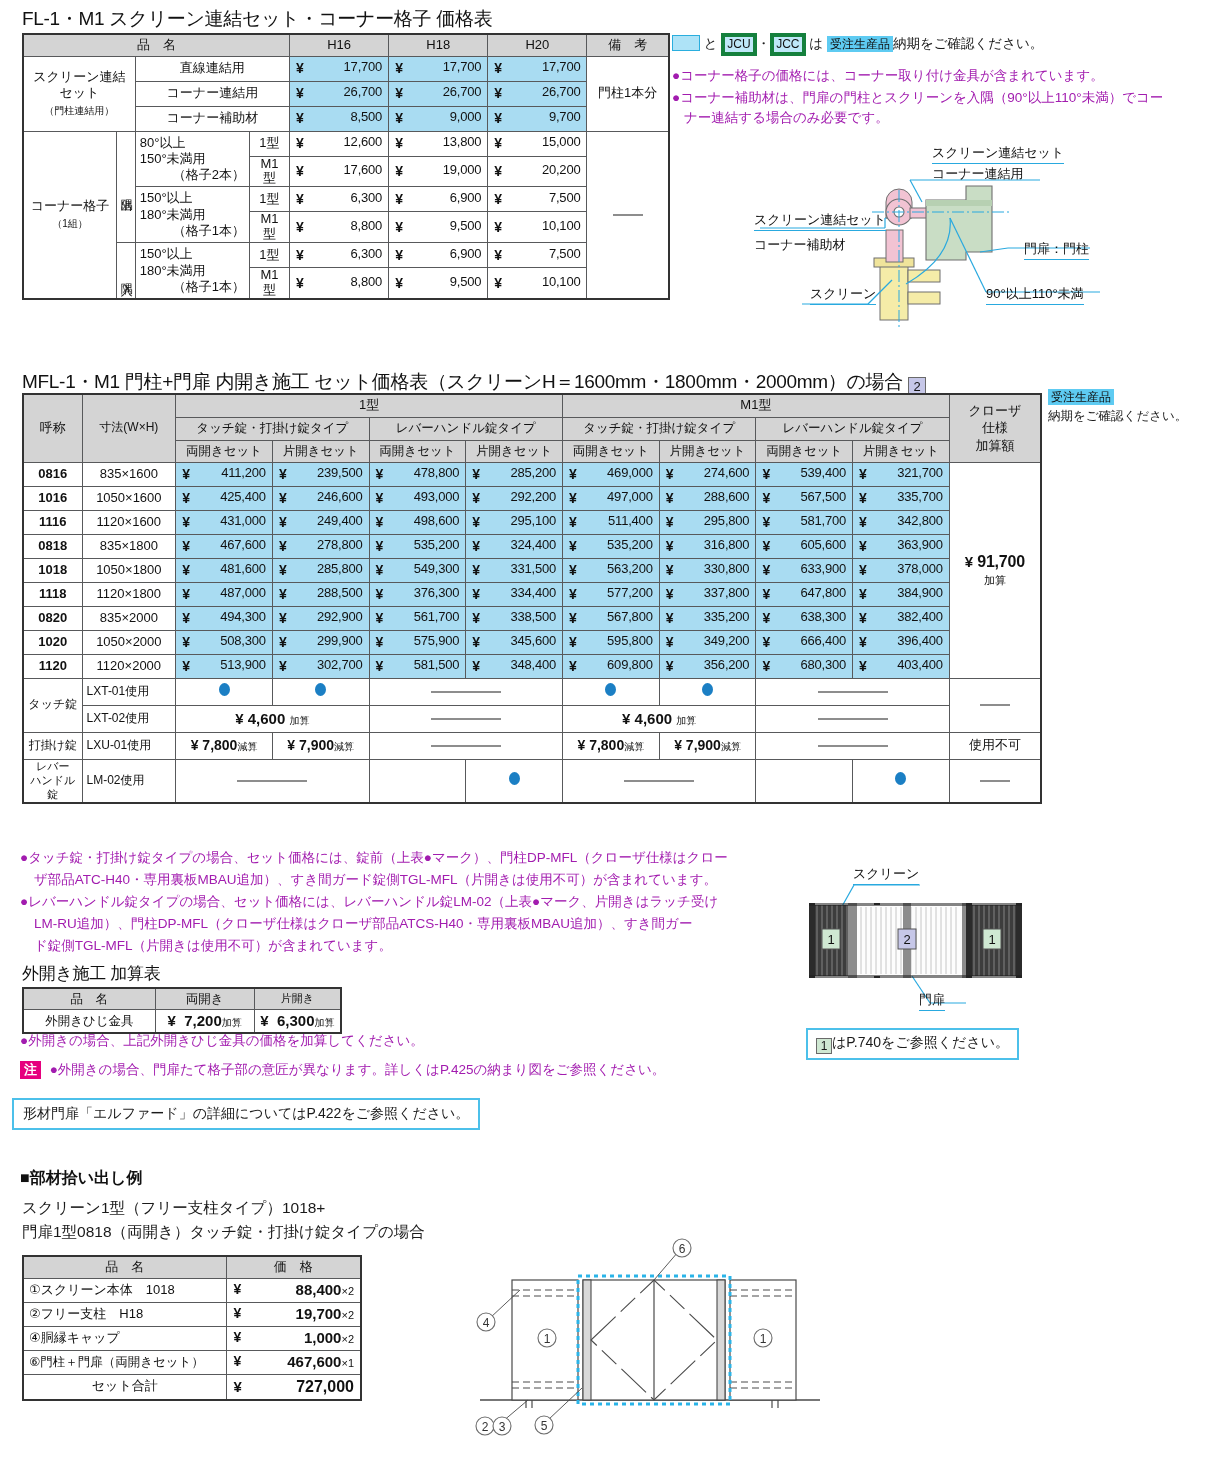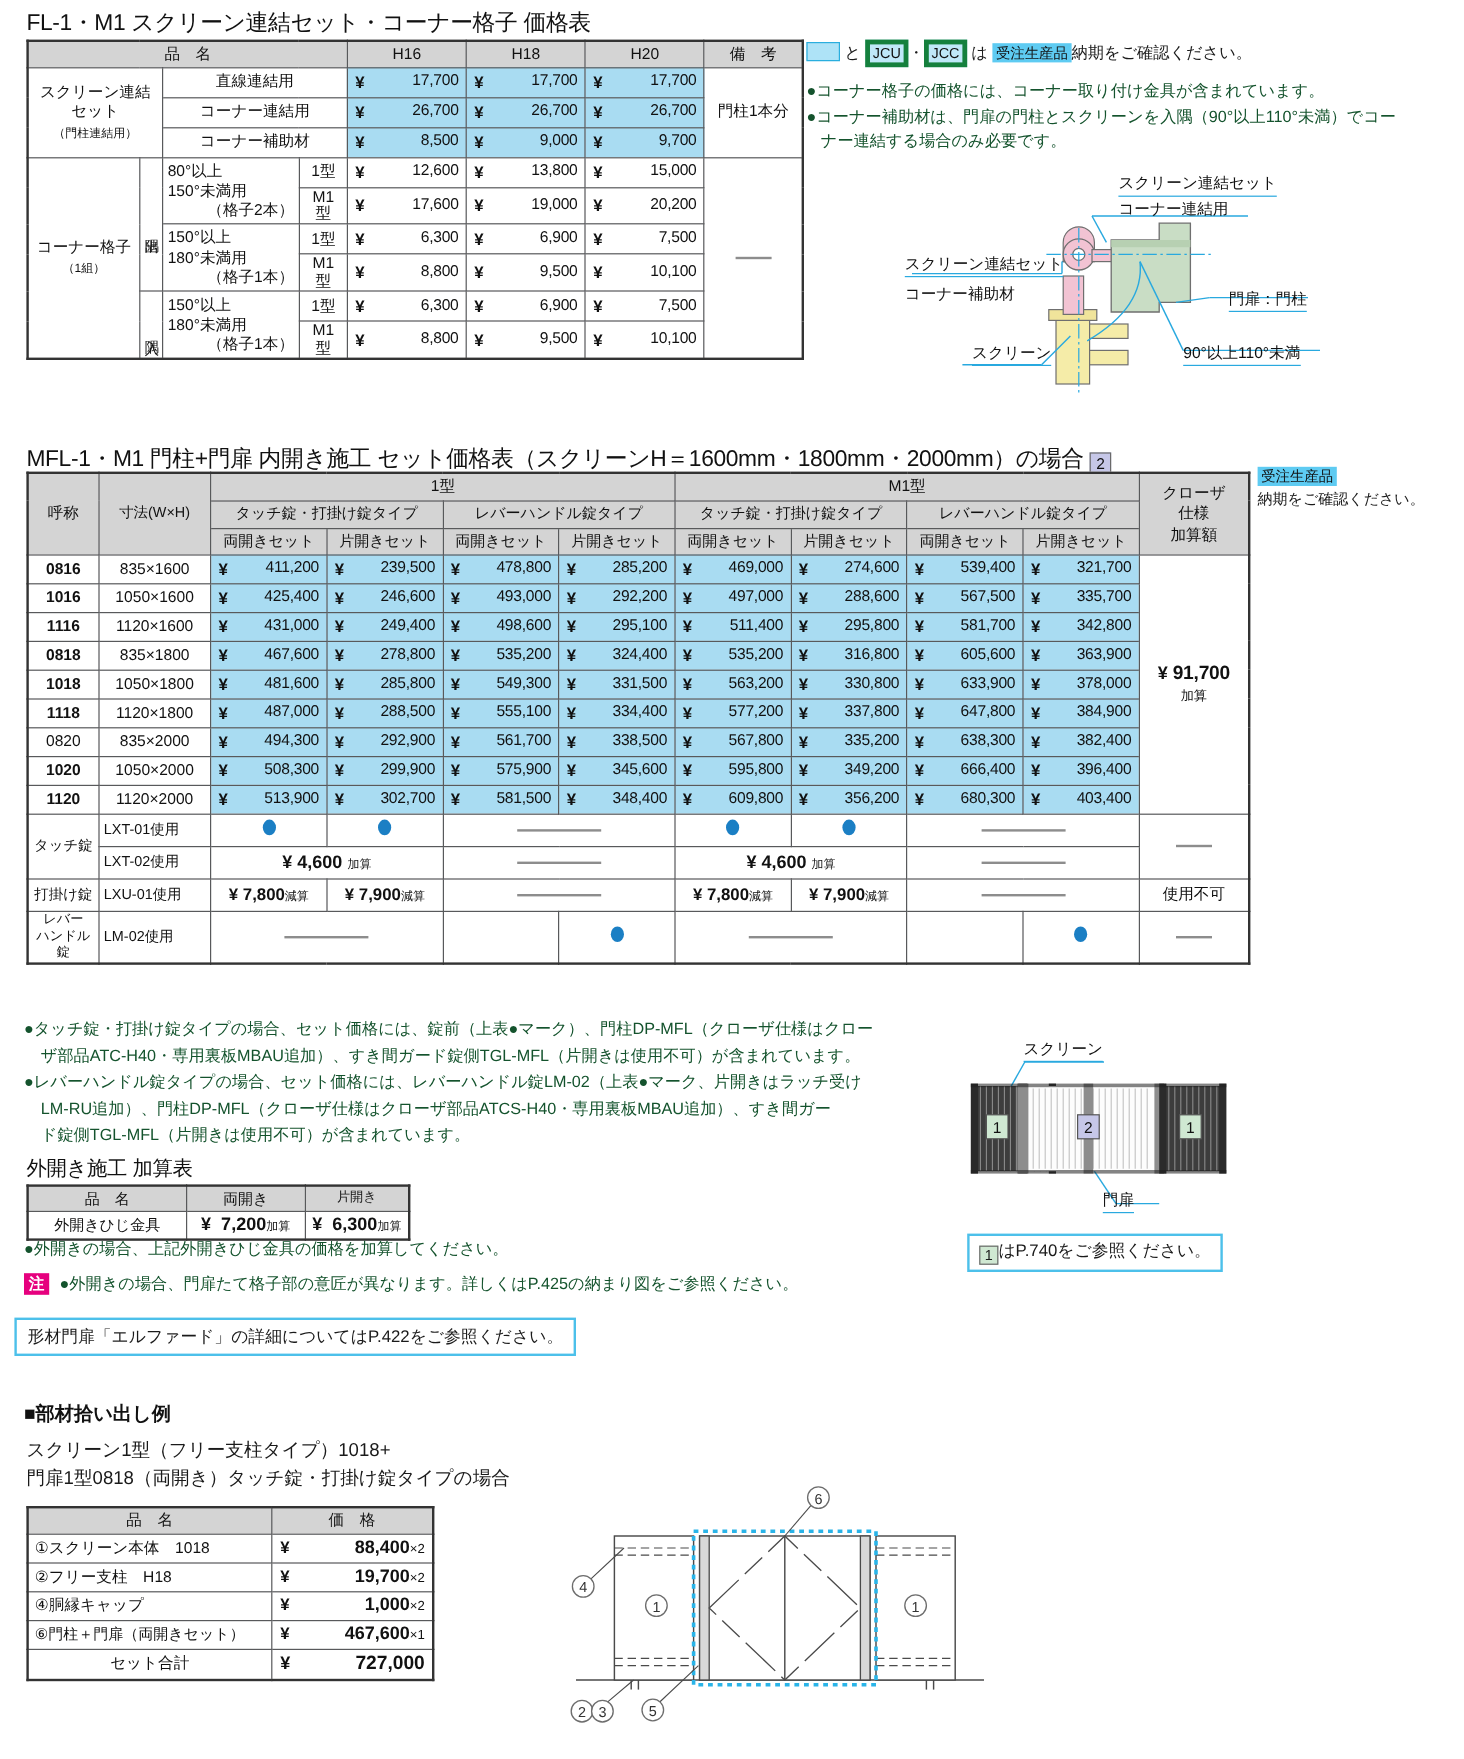--- a/index.html
+++ b/index.html
@@ -43,21 +43,21 @@
 
   
   .gline { display:inline-block; width:44px; height:2px; background:#8d8d8d; vertical-align:middle; }
   .gline.w70 { width:70px; }
   .gline.w30 { width:30px; }
 
   
   .cy-badge { background:#5ecbf2; color:#111; font-size:12px; padding:0 3px; display:inline-block; line-height:16px; }
   .cy-chip { display:inline-block; width:28px; height:16px; background:#aee3f7; border:1px solid #2aaede; vertical-align:-3px; }
   .cy-out { display:inline-block; border:4px solid #15803d; background:#bfe8f8; color:#111; font-size:12px; padding:0 2px; line-height:15px;}
-  .bullet-note { font-size:13.5px; line-height:1.45; color:#14532d; }
+  .bullet-note { font-size:13.5px; line-height:1.45; color:#a21caf; }
   .ref-box { border:2px solid #4cc0ea; padding:5px 9px; font-size:14px; display:inline-block; background:#fff; }
   .num-sq { display:inline-block; width:16px; height:16px; line-height:15px; text-align:center; font-size:12px;
             border:1px solid #6a6a6a; background:#cfe8d2; vertical-align:-3px; }
   .num-sq.v2 { background:#c6c7e8; }
   .chu { display:inline-block; background:#e6007e; color:#fff; font-size:13px; font-weight:700; padding:1px 4px; line-height:16px; }
 
   
   table.parts td { font-size:13px; }
   .parts .nm { text-align:left !important; padding-left:5px !important; }
   .parts .pr { text-align:right !important; padding-right:6px !important; font-weight:700; font-size:15px; white-space:nowrap;}
@@ -320,29 +320,29 @@
     <td class="price hl"><span class="yen">¥</span><span>563,200</span></td>
     <td class="price hl"><span class="yen">¥</span><span>330,800</span></td>
     <td class="price hl"><span class="yen">¥</span><span>633,900</span></td>
     <td class="price hl"><span class="yen">¥</span><span>378,000</span></td>
   </tr>
   <tr>
         <td style="height:24px;font-weight:700;margin-top:48px;">1118</td>
         <td class="sm">1120×1800</td>
     <td class="price hl"><span class="yen">¥</span><span>487,000</span></td>
     <td class="price hl"><span class="yen">¥</span><span>288,500</span></td>
-    <td class="price hl"><span class="yen">¥</span><span>555,100</span></td>
+    <td class="price hl"><span class="yen">¥</span><span>376,300</span></td>
     <td class="price hl"><span class="yen">¥</span><span>334,400</span></td>
     <td class="price hl"><span class="yen">¥</span><span>577,200</span></td>
     <td class="price hl"><span class="yen">¥</span><span>337,800</span></td>
     <td class="price hl"><span class="yen">¥</span><span>647,800</span></td>
     <td class="price hl"><span class="yen">¥</span><span>384,900</span></td>
   </tr>
   <tr>
-        <td style="height:24px;font-weight:400;margin-left:46px;">0820</td>
+        <td style="height:24px;font-weight:700;margin-left:46px;">0820</td>
         <td class="sm">835×2000</td>
     <td class="price hl"><span class="yen">¥</span><span>494,300</span></td>
     <td class="price hl"><span class="yen">¥</span><span>292,900</span></td>
     <td class="price hl"><span class="yen">¥</span><span>561,700</span></td>
     <td class="price hl"><span class="yen">¥</span><span>338,500</span></td>
     <td class="price hl"><span class="yen">¥</span><span>567,800</span></td>
     <td class="price hl"><span class="yen">¥</span><span>335,200</span></td>
     <td class="price hl"><span class="yen">¥</span><span>638,300</span></td>
     <td class="price hl"><span class="yen">¥</span><span>382,400</span></td>
   </tr>

